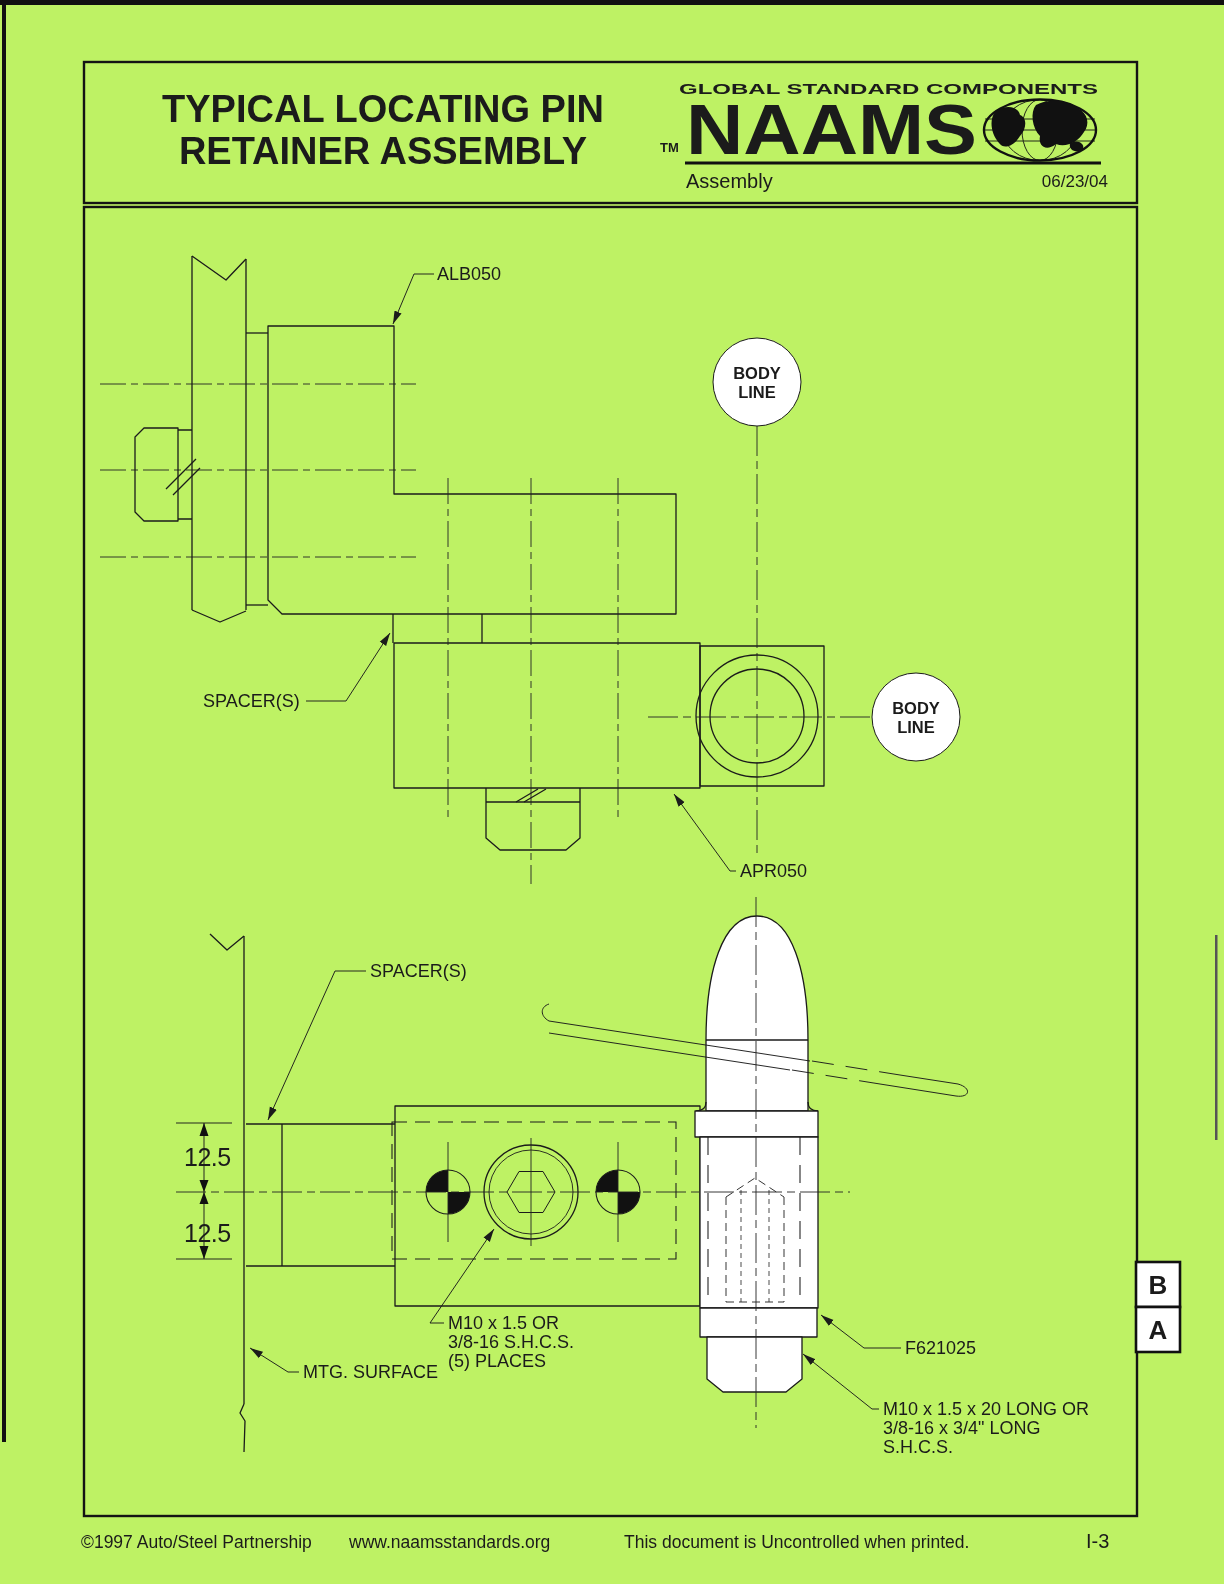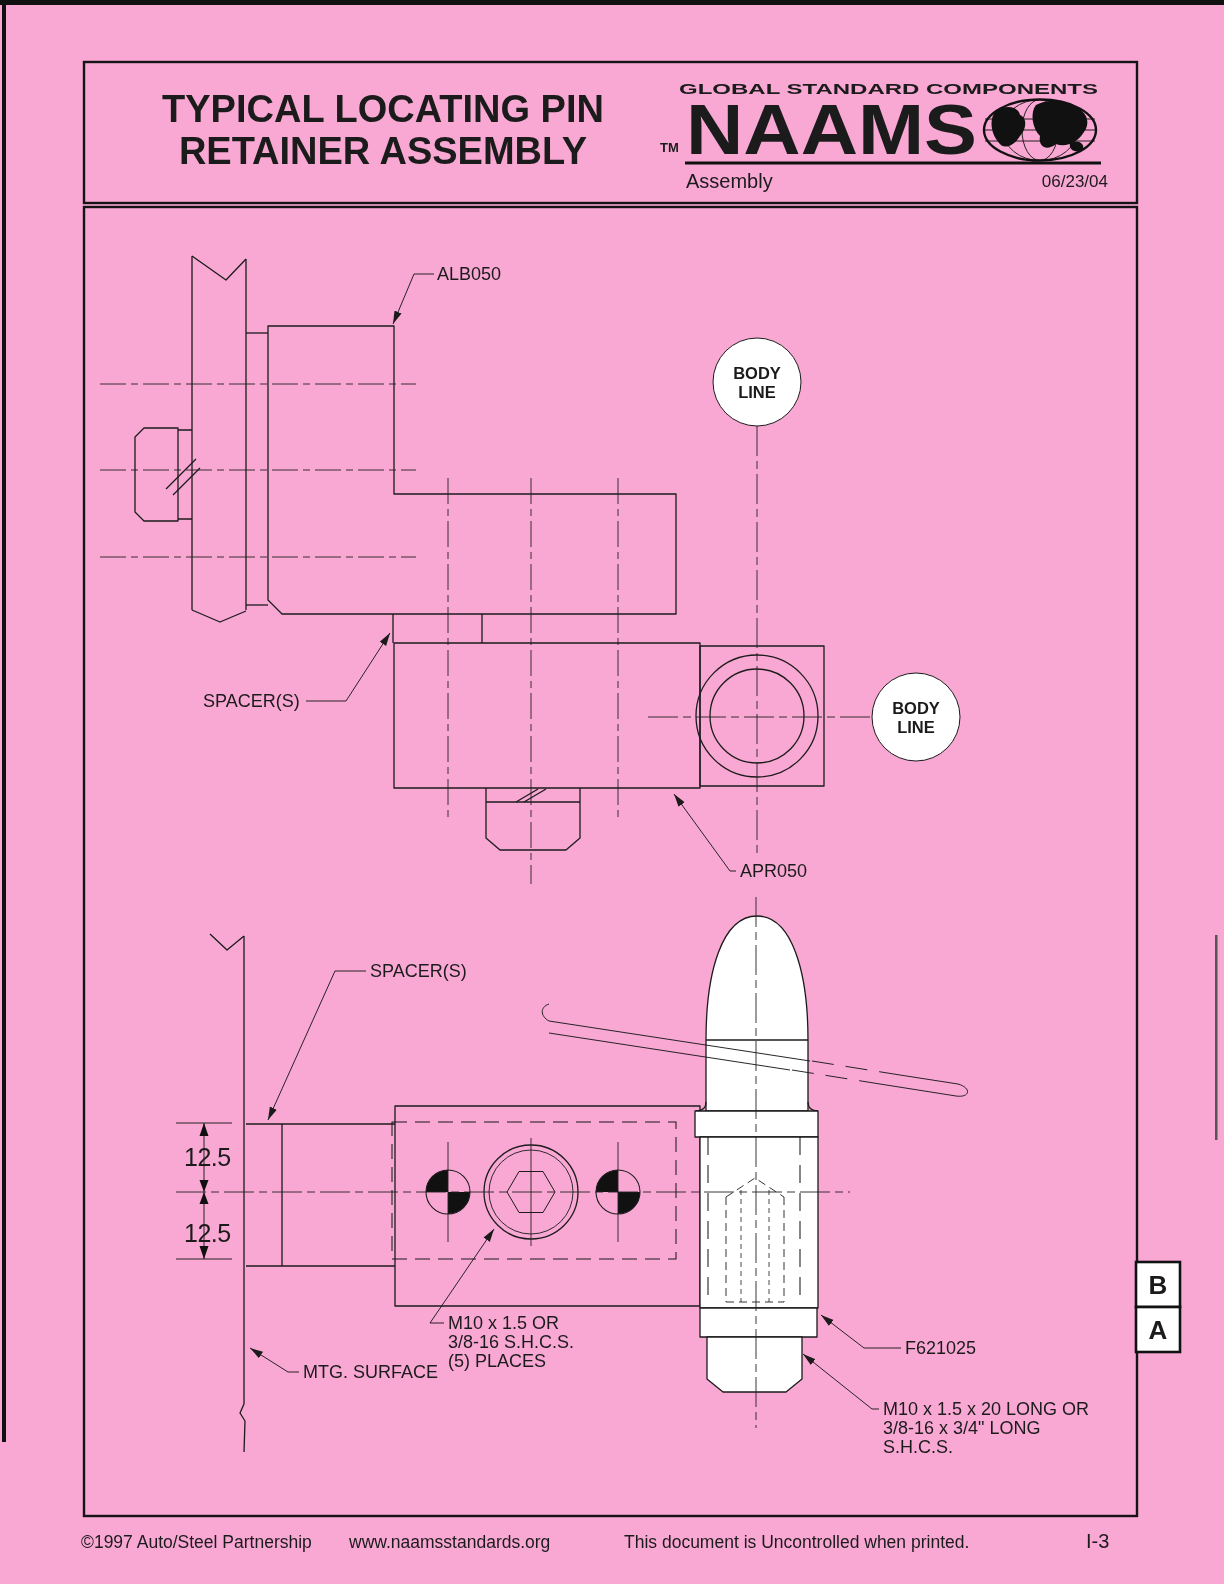--- a/index.html
+++ b/index.html
@@ -1,16 +1,16 @@
 <!DOCTYPE html>
 <html><head>
 <meta charset="utf-8">
 <style>
   html,body{margin:0;padding:0;background:#e8e8e8;}
-  .page{width:1224px;height:1584px;background:#f9a8d4;position:relative;margin:0 auto;}
+  .page{width:1224px;height:1584px;background:#bef264;position:relative;margin:0 auto;}
   svg{display:block;}
   text{font-family:"Liberation Sans", sans-serif;fill:#1b1b1b;}
   .lbl{font-size:18px;}
   .dim{font-size:25px;letter-spacing:-0.5px;}
   .bl{font-size:16.5px;font-weight:bold;}
   .zone{font-size:26px;font-weight:bold;}
   .t1{font-size:38px;font-weight:bold;}
   .gsc{font-size:15px;font-weight:bold;}
   .naams{font-size:70px;font-weight:bold;}
   .tm{font-size:13px;font-weight:bold;}

